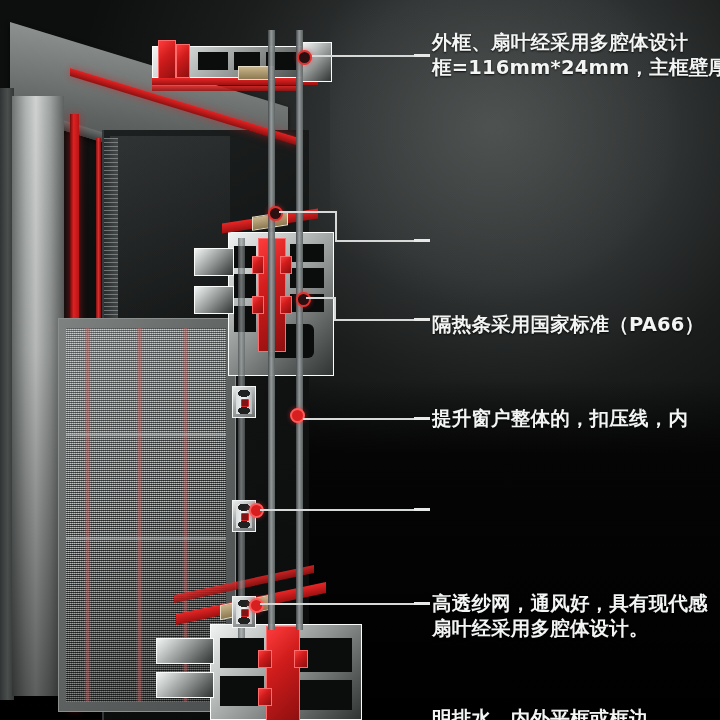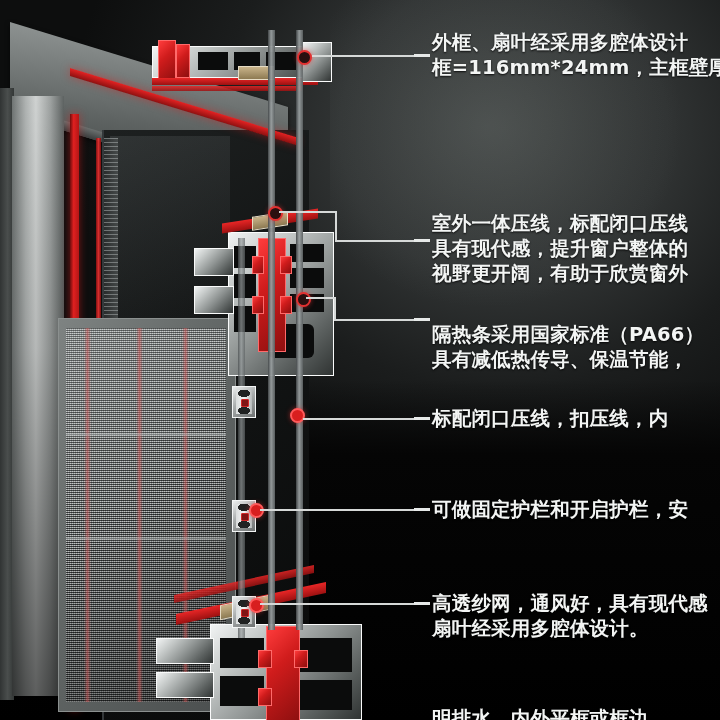--- a/index.html
+++ b/index.html
@@ -321,38 +321,29 @@
   <div class="lead" style="left:260px;top:603px;width:154px;"></div>
   <div class="dash" style="left:414px;top:602px;"></div>
 
   <div class="note-clip">
 
     <div class="note" style="top:30px;">
       <span class="ln">外框、扇叶经采用多腔体设计</span>
       <span class="ln">框=116mm*24mm，主框壁厚3.0</span>
     </div>
 
-    <div class="note" style="top:211px;">
-      <span class="ln">室外一体压线，标配闭口压线</span>
-      <span class="ln">具有现代感，提升窗户整体的</span>
-      <span class="ln">视野更开阔，有助于欣赏窗外</span>
-    </div>
-
-    <div class="note" style="top:322px;">
+
+    <div class="note" style="top:312px;">
       <span class="ln">隔热条采用国家标准（PA66）</span>
-      <span class="ln">具有减低热传导、保温节能，</span>
     </div>
 
     <div class="note" style="top:406px;">
-      <span class="ln">标配闭口压线，扣压线，内</span>
-    </div>
-
-    <div class="note" style="top:497px;">
-      <span class="ln">可做固定护栏和开启护栏，安</span>
-    </div>
+      <span class="ln">提升窗户整体的，扣压线，内</span>
+    </div>
+
 
     <div class="note" style="top:591px;">
       <span class="ln">高透纱网，通风好，具有现代感</span>
       <span class="ln">扇叶经采用多腔体设计。</span>
     </div>
 
     <div class="note" style="top:706px;">
       <span class="ln">明排水，内外平框或框边</span>
     </div>
 

